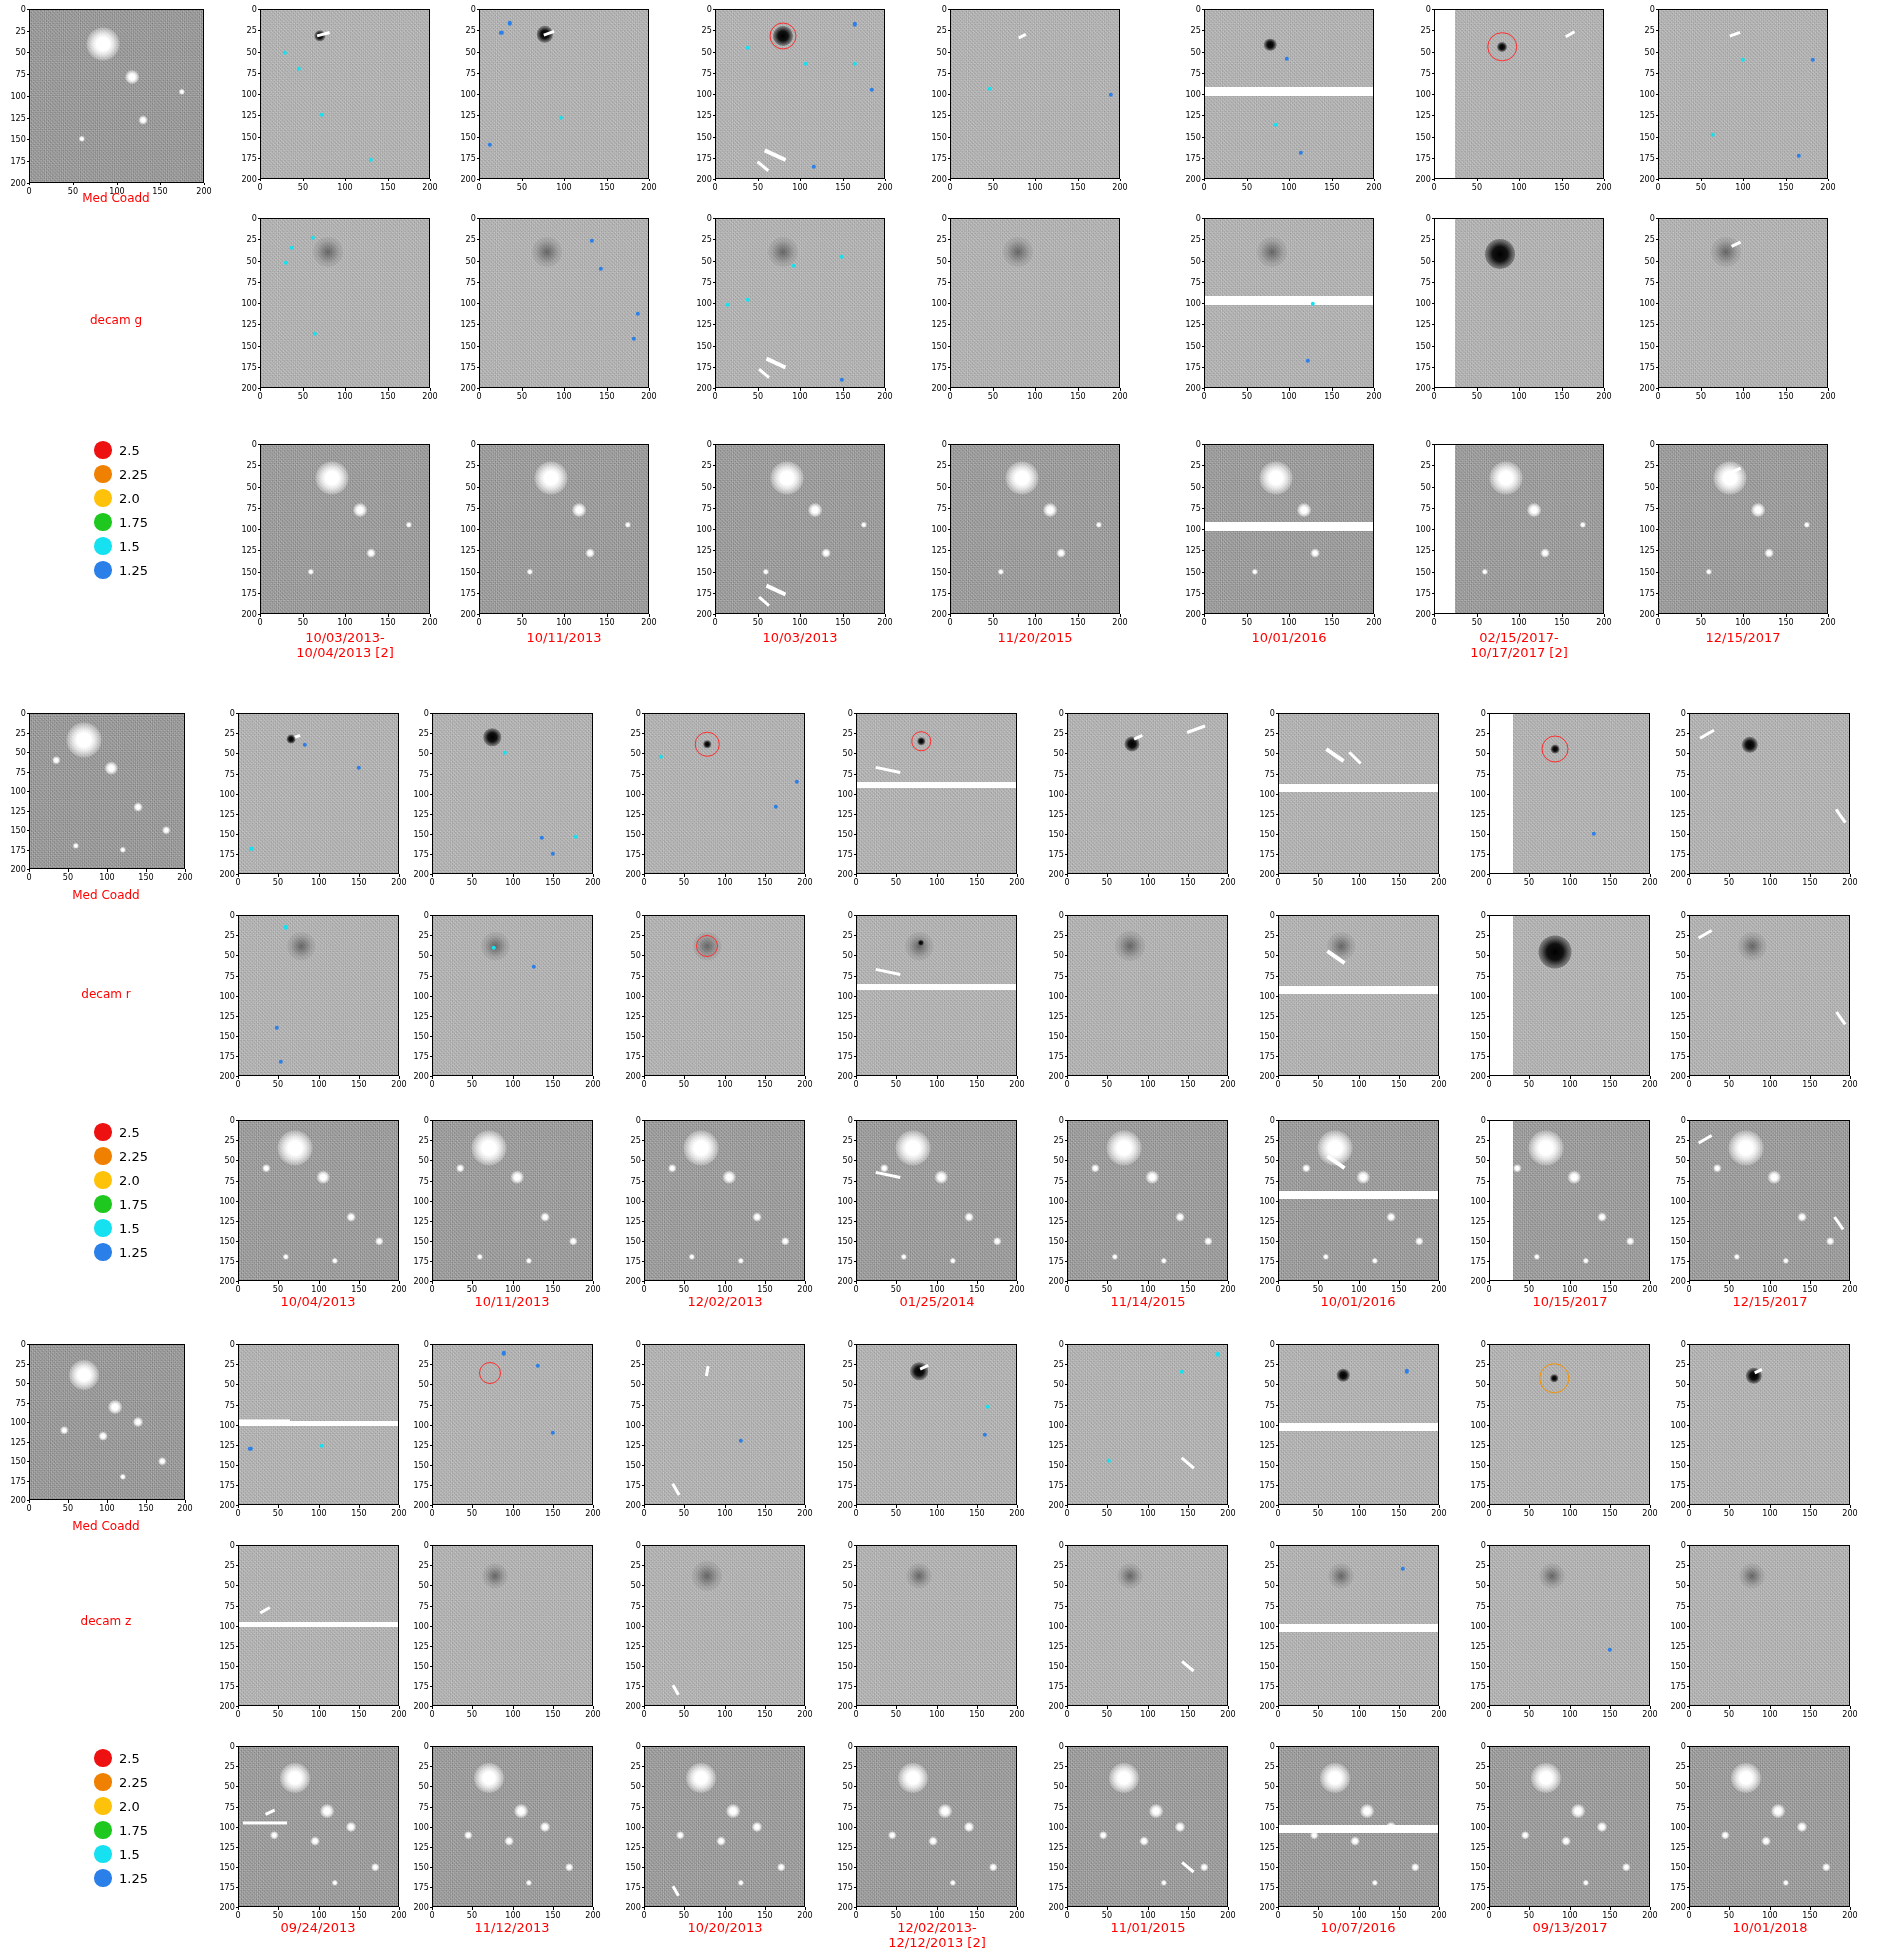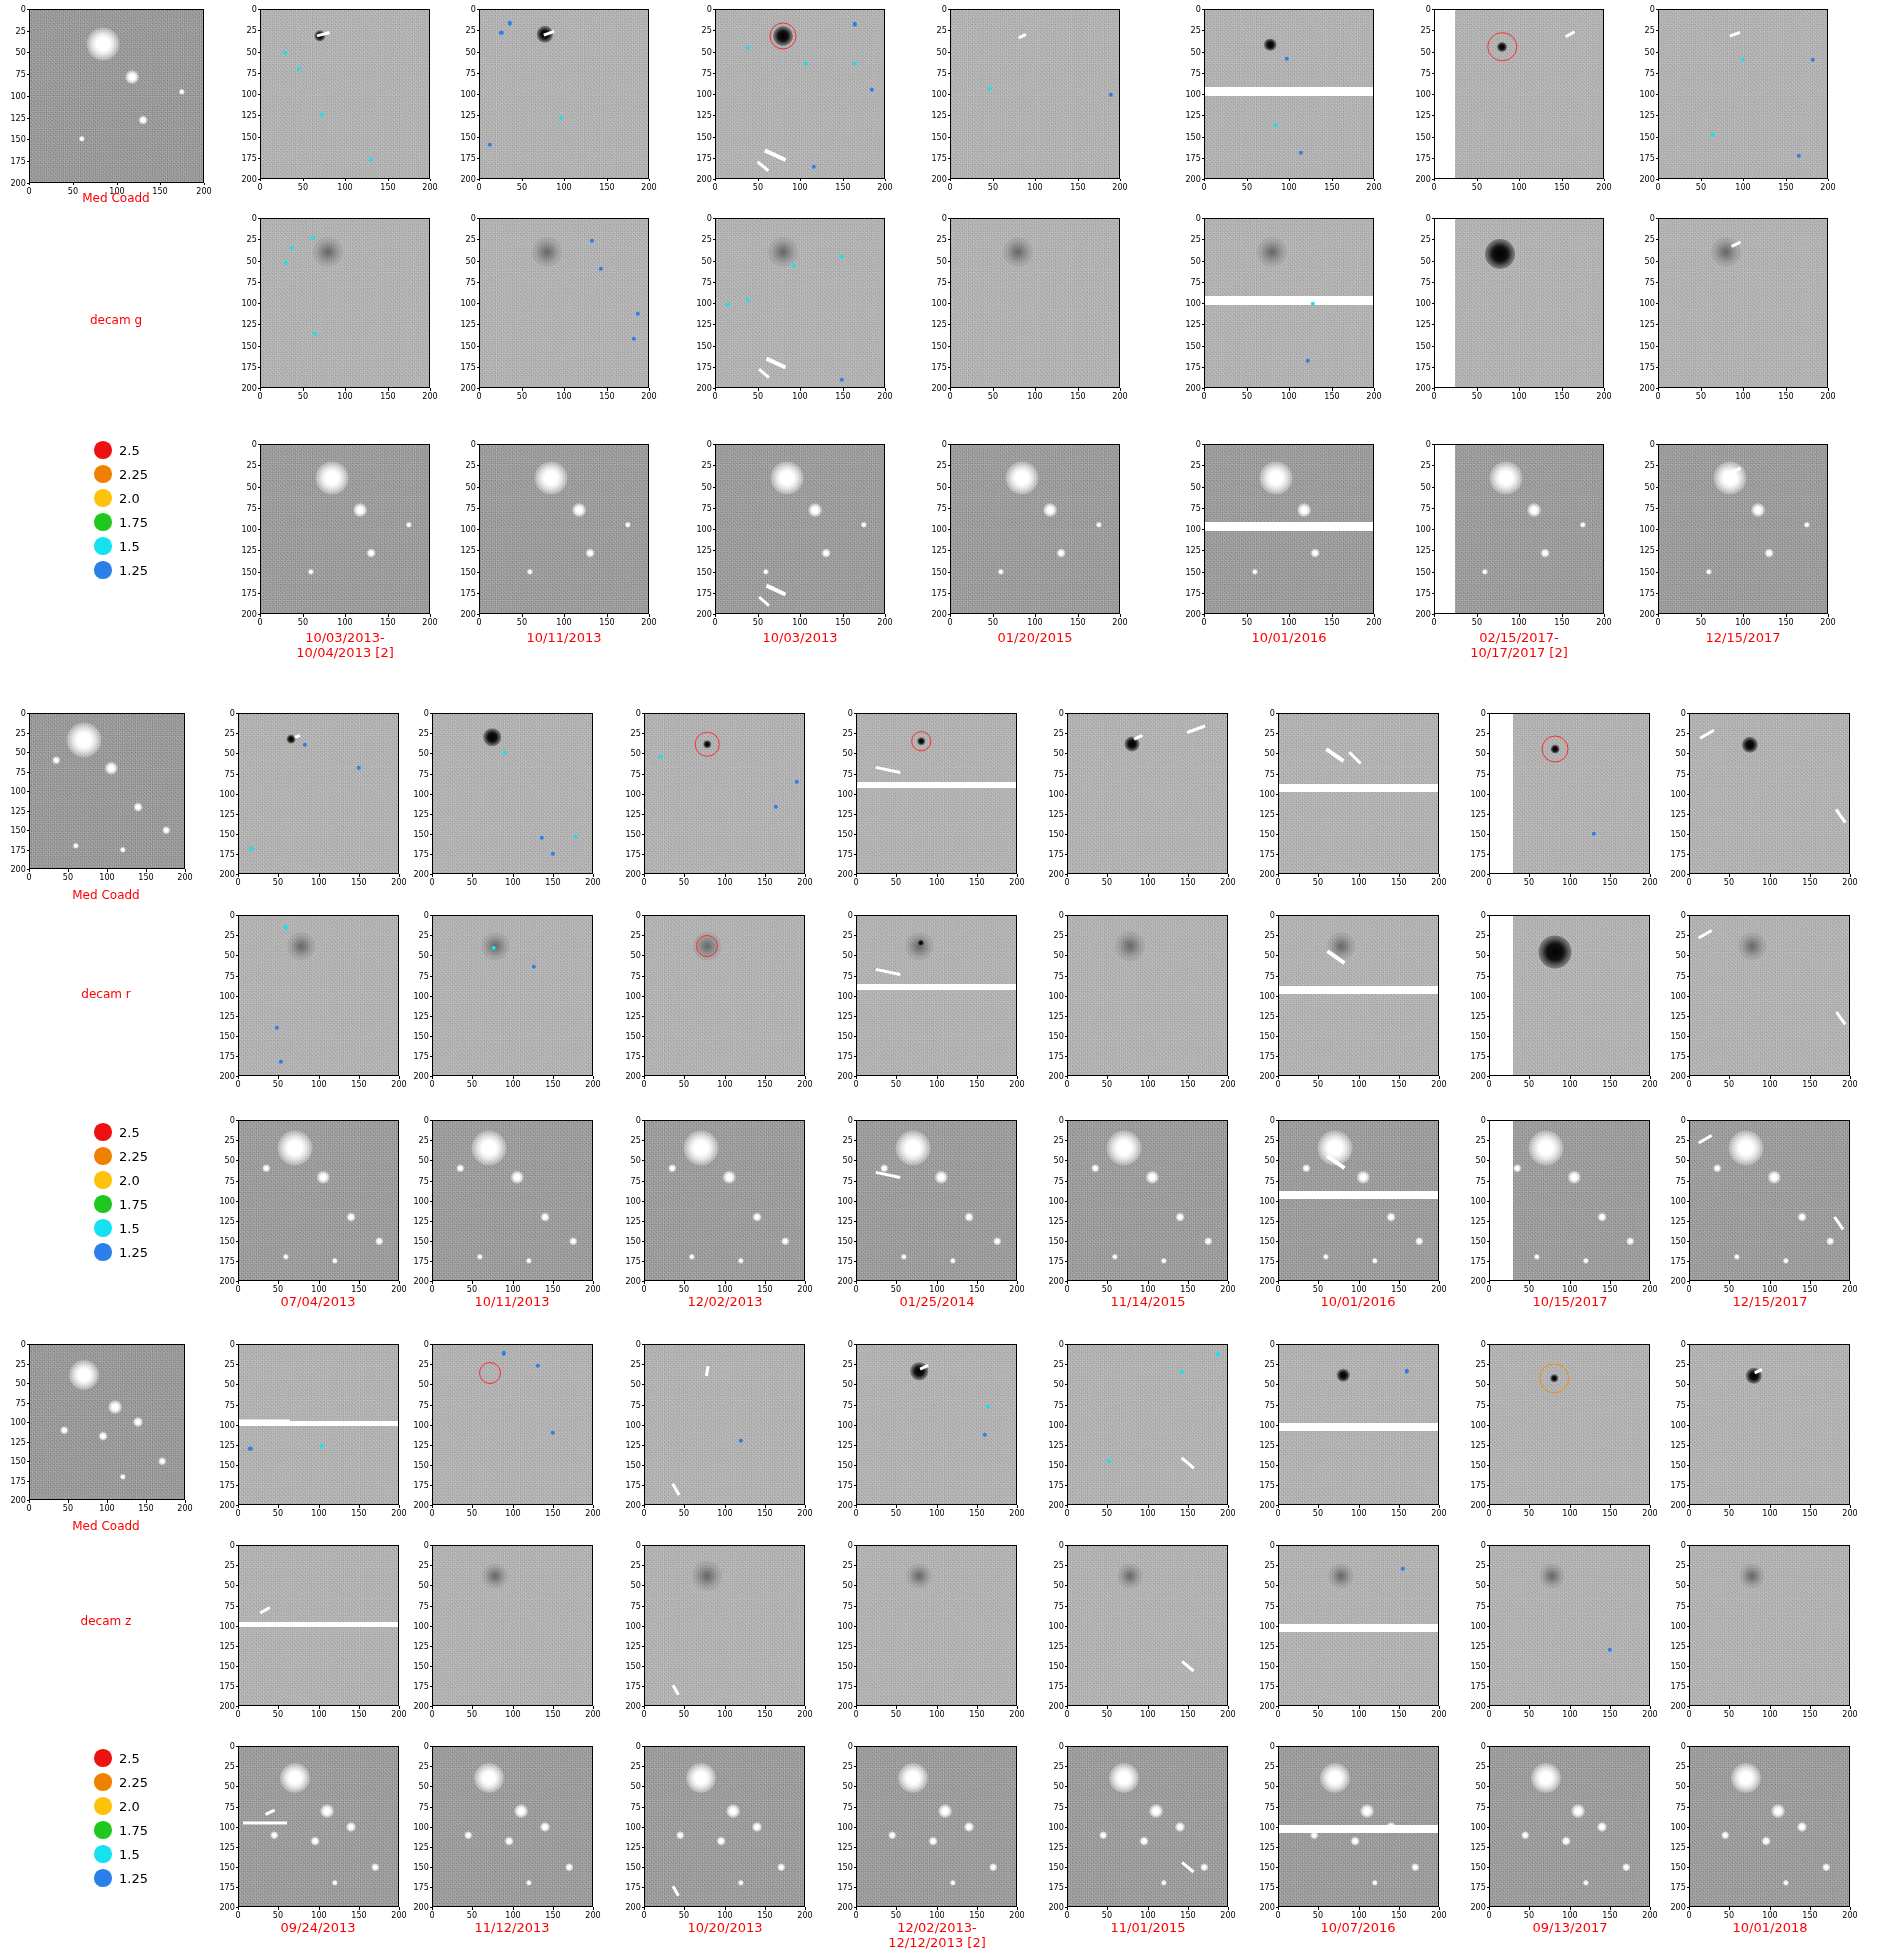--- a/index.html
+++ b/index.html
@@ -602,21 +602,21 @@
       <div class="xtick" style="left: 43px;">50</div>
       <div class="tickmark-x" style="left: 43px;"></div>
       <div class="xtick" style="left: 85px;">100</div>
       <div class="tickmark-x" style="left: 85px;"></div>
       <div class="xtick" style="left: 128px;">150</div>
       <div class="tickmark-x" style="left: 128px;"></div>
       <div class="xtick" style="left: 170px;">200</div>
       <div class="tickmark-x" style="left: 170px;"></div>
     </div>
     <div class="datelabel" style="left: 1035px; top: 631px;">
-      <div>01/20/2015</div>
+      <div>11/20/2015</div>
     </div>
     <div class="panel" style="left: 1204px; top: 8.8px; width: 170px; height: 170px;">
       <div class="img">
         <div class="noise sub" style="filter: contrast(1);"></div>
         <div class="darkdot" style="left: 66px; top: 36px; width: 12.5px; height: 12.5px;"></div>
         <div class="band" style="top: 78px; height: 8.8px;"></div>
         <div class="dotmark" style="left: 72px; top: 116px; background: rgb(21, 225, 240);"></div>
         <div class="dotmark" style="left: 97px; top: 144px; background: rgb(42, 127, 232);"></div>
         <div class="dotmark" style="left: 83px; top: 50px; background: rgb(42, 127, 232);"></div>
       </div>
@@ -1148,21 +1148,21 @@
       <div class="xtick" style="left: 40px;">50</div>
       <div class="tickmark-x" style="left: 40px;"></div>
       <div class="xtick" style="left: 81px;">100</div>
       <div class="tickmark-x" style="left: 81px;"></div>
       <div class="xtick" style="left: 121px;">150</div>
       <div class="tickmark-x" style="left: 121px;"></div>
       <div class="xtick" style="left: 161px;">200</div>
       <div class="tickmark-x" style="left: 161px;"></div>
     </div>
     <div class="datelabel" style="left: 318px; top: 1295px;">
-      <div>07/04/2013</div>
+      <div>10/04/2013</div>
     </div>
     <div class="panel" style="left: 432px; top: 713px; width: 161px; height: 161px;">
       <div class="img">
         <div class="noise sub" style="filter: contrast(1);"></div>
         <div class="darkdot" style="left: 60px; top: 24px; width: 17.5px; height: 17.5px;"></div>
         <div class="dotmark" style="left: 121px; top: 141px; background: rgb(42, 127, 232);"></div>
         <div class="dotmark" style="left: 73px; top: 40px; background: rgb(21, 225, 240);"></div>
         <div class="dotmark" style="left: 144px; top: 124px; background: rgb(21, 225, 240);"></div>
         <div class="dotmark" style="left: 110px; top: 125px; background: rgb(42, 127, 232);"></div>
       </div>

